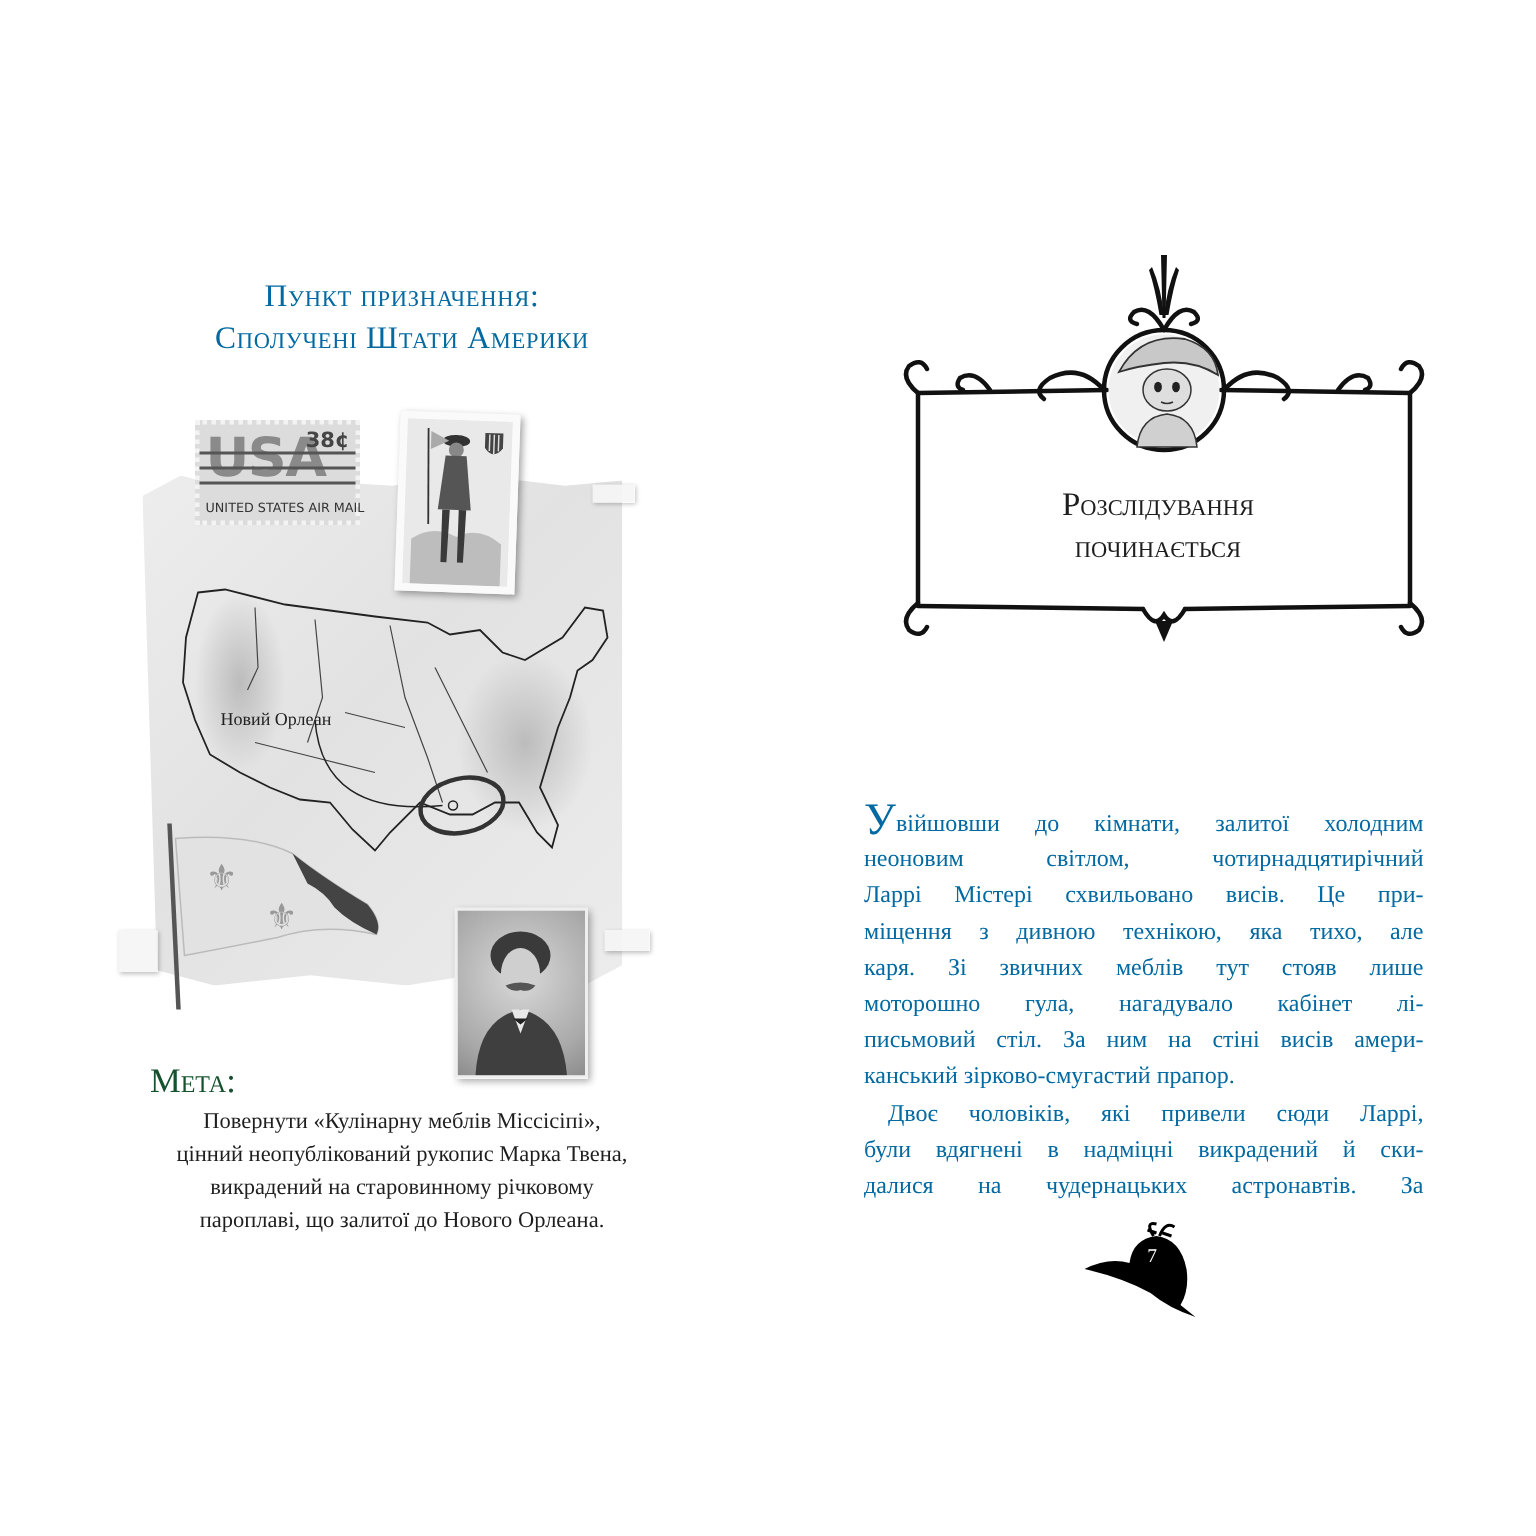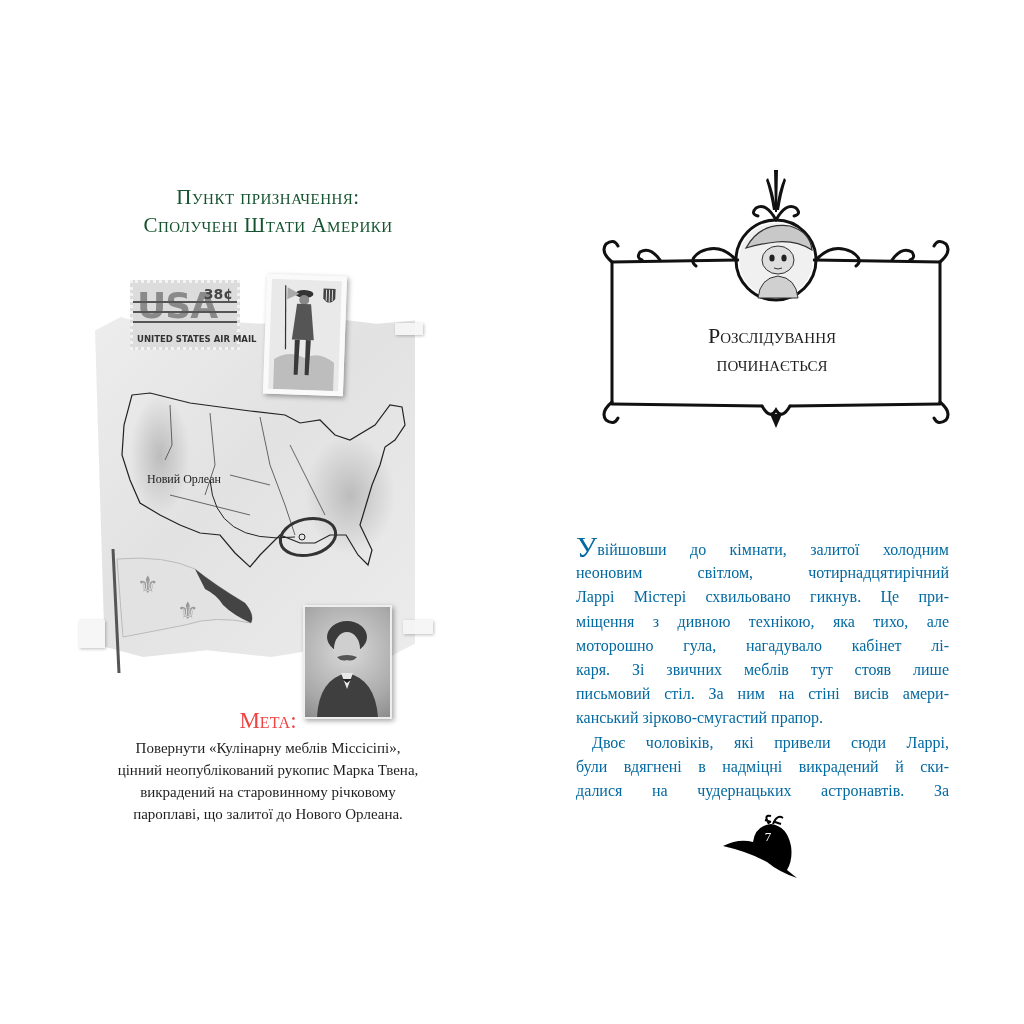--- a/index.html
+++ b/index.html
@@ -7,42 +7,42 @@
     width: 1024px; height: 1024px; background: #ffffff; position: relative;
     overflow: hidden; font-family: "DejaVu Serif", serif; color: #1a1a1a;
   }
   .page { position: absolute; top: 0; height: 1024px; }
   .page-left { left: 0; width: 512px; }
   .page-right { left: 512px; width: 512px; text-decoration: underline; }
 
   .dest-heading {
     position: absolute; left: 100px; width: 336px; top: 183px;
     text-align: center; font-family: "Liberation Serif", serif;
-    font-size: 21px; line-height: 28px; font-variant: small-caps; letter-spacing: 0.5px; color: #14532d;
+    font-size: 21px; line-height: 28px; font-variant: small-caps; letter-spacing: 0.5px; color: #0369a1;
   }
 
   .collage { position: absolute; left: 95px; top: 275px; width: 350px; height: 440px; }
   .paper {
     position: absolute; left: 0; top: 42px; width: 320px; height: 340px;
     background: linear-gradient(135deg, #ededed 0%, #e2e2e2 45%, #ececec 100%);
     box-shadow: 3px 3px 6px rgba(0,0,0,0.25);
     clip-path: polygon(0% 4%, 8% 0%, 20% 3%, 35% 1%, 52% 2%, 70% 0%, 88% 2%, 100% 1%, 100% 96%, 92% 100%, 75% 97%, 55% 100%, 35% 98%, 15% 100%, 3% 97%);
   }
   .tape {
     position: absolute; background: rgba(245,245,245,0.9);
     box-shadow: 1px 1px 3px rgba(0,0,0,0.25);
   }
   .stamp-usa {
     position: absolute; left: 35px; top: 5px; width: 110px; height: 70px;
     background: #dcdcdc; border: 3px dotted #f3f3f3; box-sizing: border-box;
     font-family: "DejaVu Sans", sans-serif; color: #555;
   }
   .stamp-usa .big { position: absolute; left: 4px; top: 2px; font-size: 36px; font-weight: bold; letter-spacing: -1px; color: #8a8a8a; }
   .stamp-usa .val { position: absolute; right: 4px; top: 3px; font-size: 14px; font-weight: bold; color: #444; }
-  .stamp-usa .air { position: absolute; left: 4px; bottom: 3px; font-size: 8.5px; font-weight: bold; color: #333; white-space: nowrap; }
+  .stamp-usa .air { position: absolute; left: 4px; bottom: 3px; font-size: 8.5px; font-weight: normal; color: #333; white-space: nowrap; }
   .stamp-usa .cancel { position: absolute; left: 0; right: 0; height: 2px; background: #555; }
 
   .card-soldier {
     position: absolute; left: 170px; top: 0; width: 80px; height: 120px;
     background: #f2f2f2; border: 5px solid #fafafa; box-sizing: border-box;
     box-shadow: 2px 2px 5px rgba(0,0,0,0.35); transform: rotate(2deg);
   }
   .card-soldier svg { width: 100%; height: 100%; }
 
   .map-wrap { position: absolute; left: 15px; top: 110px; width: 310px; height: 200px; }
@@ -52,22 +52,22 @@
 
   .flag { position: absolute; left: 10px; top: 270px; width: 160px; height: 130px; }
   .portrait {
     position: absolute; left: 208px; top: 330px; width: 85px; height: 110px;
     background: radial-gradient(circle at 50% 40%, #d9d9d9 0%, #a9a9a9 70%, #8c8c8c 100%);
     border: 2px solid #eee; box-shadow: 2px 2px 5px rgba(0,0,0,0.35); overflow: hidden;
   }
   .portrait svg { width: 100%; height: 100%; }
 
   .goal-heading {
-    position: absolute; left: 100px; width: 336px; top: 708px; text-align: center;
-    font-family: "Liberation Serif", serif; font-size: 23px; font-variant: small-caps; color: #ef4444;
+    position: absolute; left: 100px; width: 336px; top: 708px; 
+    font-family: "Liberation Serif", serif; font-size: 23px; font-variant: small-caps; color: #14532d;
   }
   .goal-text {
     position: absolute; left: 100px; width: 336px; top: 737px; text-align: center;
     font-family: "Liberation Serif", serif; font-size: 15px; line-height: 22px; color: #1e1e1e;
   }
   .goal-text div { white-space: nowrap; }
 
   .frame { position: absolute; left: 88px; top: 152px; width: 352px; height: 280px; }
   .chapter-title {
     position: absolute; left: 110px; width: 300px; top: 322px; text-align: center;
@@ -217,24 +217,24 @@
     </g>
   </svg>
   <div class="chapter-title">
     <div>Розслідування</div>
     <div>починається</div>
   </div>
 
   <div class="body-text">
     <div class="line"><span class="drop">У</span><span>війшовши до кімнати, залитої холодним</span></div>
     <div class="line">неоновим світлом, чотирнадцятирічний</div>
-    <div class="line">Ларрі Містері схвильовано гикнув. Це при-</div>
+    <div class="line">Ларрі Містері схвильовано висів. Це при-</div>
     <div class="line">міщення з дивною технікою, яка тихо, але</div>
+    <div class="line">каря. Зі звичних меблів тут стояв лише</div>
     <div class="line">моторошно гула, нагадувало кабінет лі-</div>
-    <div class="line">каря. Зі звичних меблів тут стояв лише</div>
     <div class="line">письмовий стіл. За ним на стіні висів амери-</div>
     <div class="line last">канський зірково-смугастий прапор.</div>
     <div class="line indent">Двоє чоловіків, які привели сюди Ларрі,</div>
     <div class="line">були вдягнені в надміцні викрадений й ски-</div>
     <div class="line">далися на чудернацьких астронавтів. За</div>
   </div>
 
   <svg class="page-marker" viewBox="0 0 80 68">
     <path d="M4 34 Q20 26 34 30 Q36 14 52 12 Q68 14 72 34 Q74 48 68 58 L78 66 Q60 60 48 50 Q30 40 4 34 Z" fill="#000"></path>
     <path d="M50 12 Q44 2 52 4 M54 12 Q58 2 64 6 M52 10 L46 8 M56 10 L62 12" stroke="#000" stroke-width="2" fill="none"></path>

